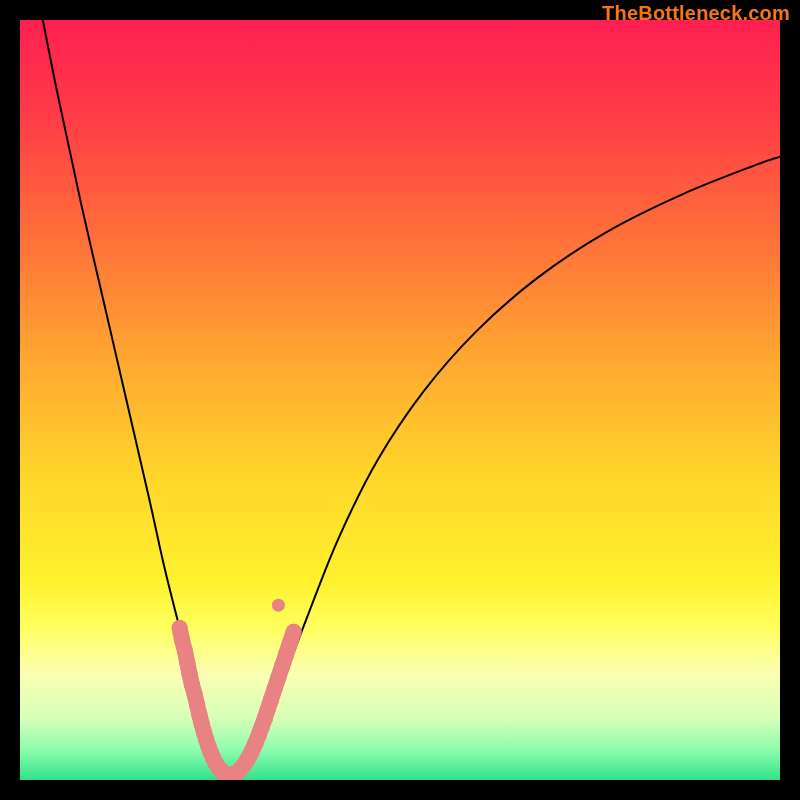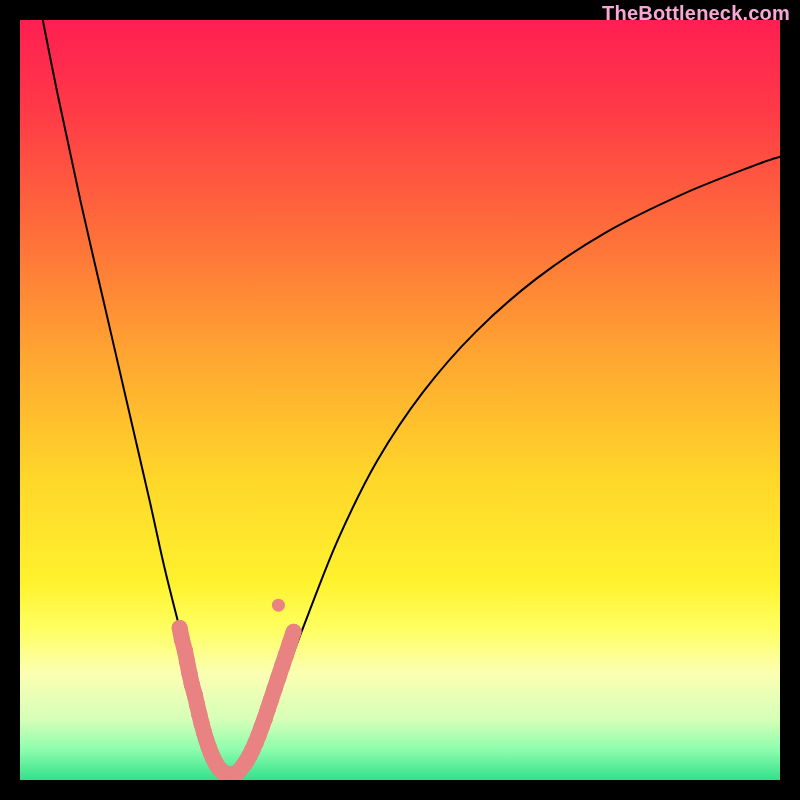--- a/index.html
+++ b/index.html
@@ -17,21 +17,21 @@
     width: 760px;
     height: 760px;
   }
   .watermark {
     position: absolute;
     top: 2px;
     right: 10px;
     font-family: Arial, Helvetica, sans-serif;
     font-size: 20px;
     font-weight: 600;
-    color: #f9a8d4;
+    color: #f97316;
     letter-spacing: 0.2px;
   }
 </style>
 </head>
 <body>
 
 <div class="outer">
   <div class="watermark">TheBottleneck.com</div>
   <svg class="plot-area" viewBox="0 0 760 760" preserveAspectRatio="none">
     <defs>

